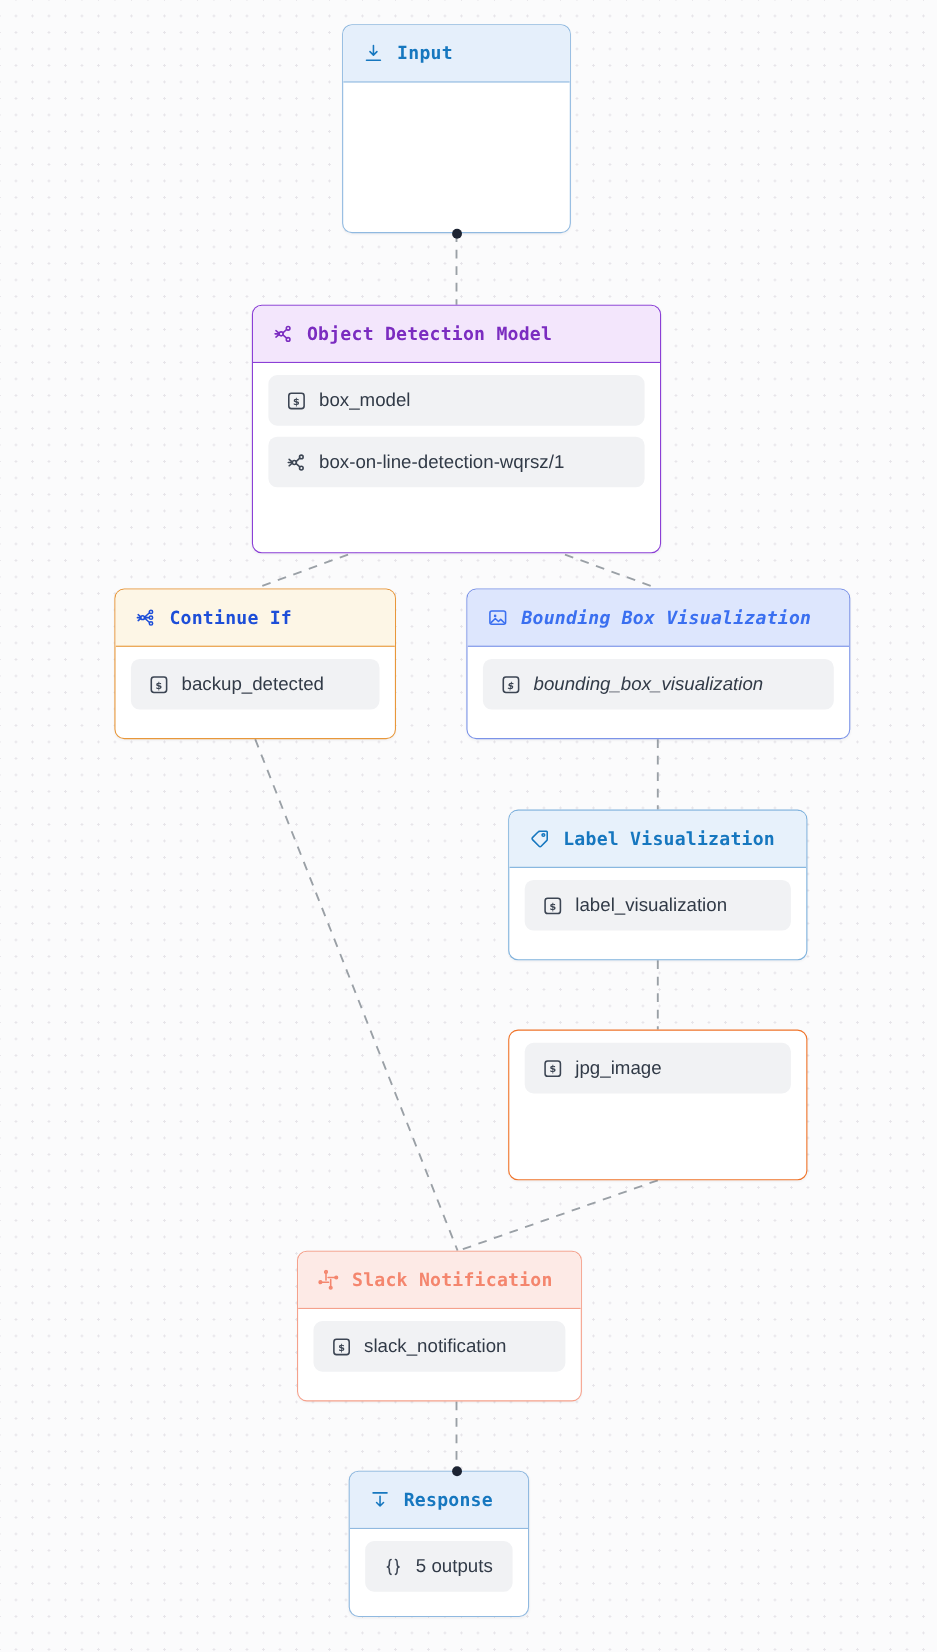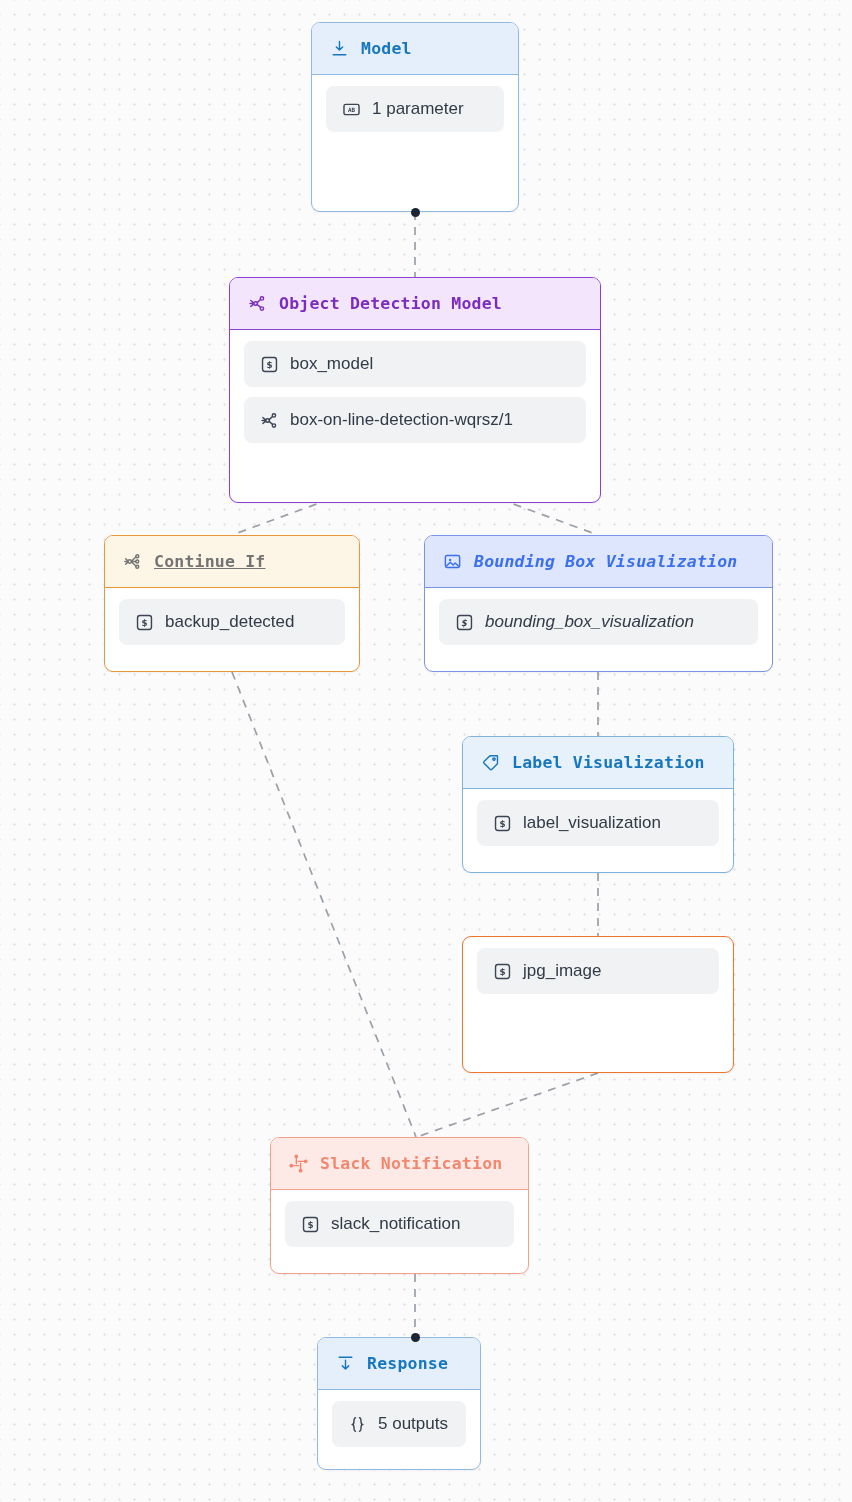--- a/index.html
+++ b/index.html
@@ -99,21 +99,21 @@
   .t-indigo { border-color: #7b93e8; }
   .t-indigo > .node-header { background: #dde6fd; border-bottom-color: #7b93e8; }
   .t-indigo .node-title, .t-indigo .hicon { color: #3a6ff0; }
 
   .t-purple { border-color: #8b3fd6; }
   .t-purple > .node-header { background: #f3e6fc; border-bottom-color: #8b3fd6; }
   .t-purple .node-title, .t-purple .hicon { color: #7b2cc0; }
 
   .t-amber  { border-color: #e8973a; }
   .t-amber  > .node-header { background: #fdf6e6; border-bottom-color: #e8973a; }
-  .t-amber  .node-title, .t-amber .hicon { color: #737373; text-decoration: underline; }
+  .t-amber  .node-title, .t-amber .hicon { color: #1d4ed8; }
 
   .t-orange { border-color: #f0742a; }
   .t-orange > .node-header { background: #fdeee3; border-bottom-color: #f0742a; }
   .t-orange .node-title, .t-orange .hicon { color: #f4741f; }
 
   .t-salmon { border-color: #f5a18c; }
   .t-salmon > .node-header { background: #fdeae6; border-bottom-color: #f5a18c; }
   .t-salmon .node-title, .t-salmon .hicon { color: #f4866e; }
 
   .t-lblue  { border-color: #7fb2dd; }
@@ -145,32 +145,23 @@
     </svg>
 
   <div id="nodes">
       <div class="node t-blue" style="left: 311px; top: 22px; width: 208px; height: 190px;">
         <div class="node-header">
           <span class="hicon">
             <svg viewBox="0 0 24 24" width="19" height="19">
               <path stroke="currentColor" fill="none" stroke-width="1.8" stroke-linecap="round" stroke-linejoin="round" d="M12 3v11m0 0l-4-4m4 4l4-4M4 20h16"></path>
             </svg>
           </span>
-          <span class="node-title">Model</span>
-        </div>
-        <div class="node-body">
-          <div class="row">
-            <span class="ricon">
-              <svg viewBox="0 0 24 24" width="19" height="19">
-                <rect x="2.5" y="5.5" width="19" height="13" rx="2.2" stroke="currentColor" fill="none" stroke-width="1.8" stroke-linecap="round" stroke-linejoin="round"></rect>
-                <text x="12" y="15" text-anchor="middle" font-size="7.4" font-family="DejaVu Sans Mono, monospace" font-weight="700" fill="currentColor">AB</text>
-              </svg>
-            </span>
-            <span class="row-label">1 parameter</span>
-          </div>
+          <span class="node-title">Input</span>
+        </div>
+        <div class="node-body">
         </div>
       </div>
       <div class="node t-purple" style="left: 229px; top: 277px; width: 372px; height: 226px;">
         <div class="node-header">
           <span class="hicon">
             <svg viewBox="0 0 24 24" width="19" height="19">
               <circle cx="17.6" cy="5.6" r="2.1" stroke="currentColor" fill="none" stroke-width="1.8" stroke-linecap="round" stroke-linejoin="round"></circle>
               <circle cx="17.6" cy="18.4" r="2.1" stroke="currentColor" fill="none" stroke-width="1.8" stroke-linecap="round" stroke-linejoin="round"></circle>
               <circle cx="9.6" cy="12" r="2.3" stroke="currentColor" fill="none" stroke-width="1.8" stroke-linecap="round" stroke-linejoin="round"></circle>
               <path stroke="currentColor" fill="none" stroke-width="1.8" stroke-linecap="round" stroke-linejoin="round" d="M11.6 10.9l4.2-3.9M11.6 13.2l4.3 3.7M7.3 12H2.6M3.6 8.3l2.8 2.3M3.6 15.7l2.8-2.3"></path>

